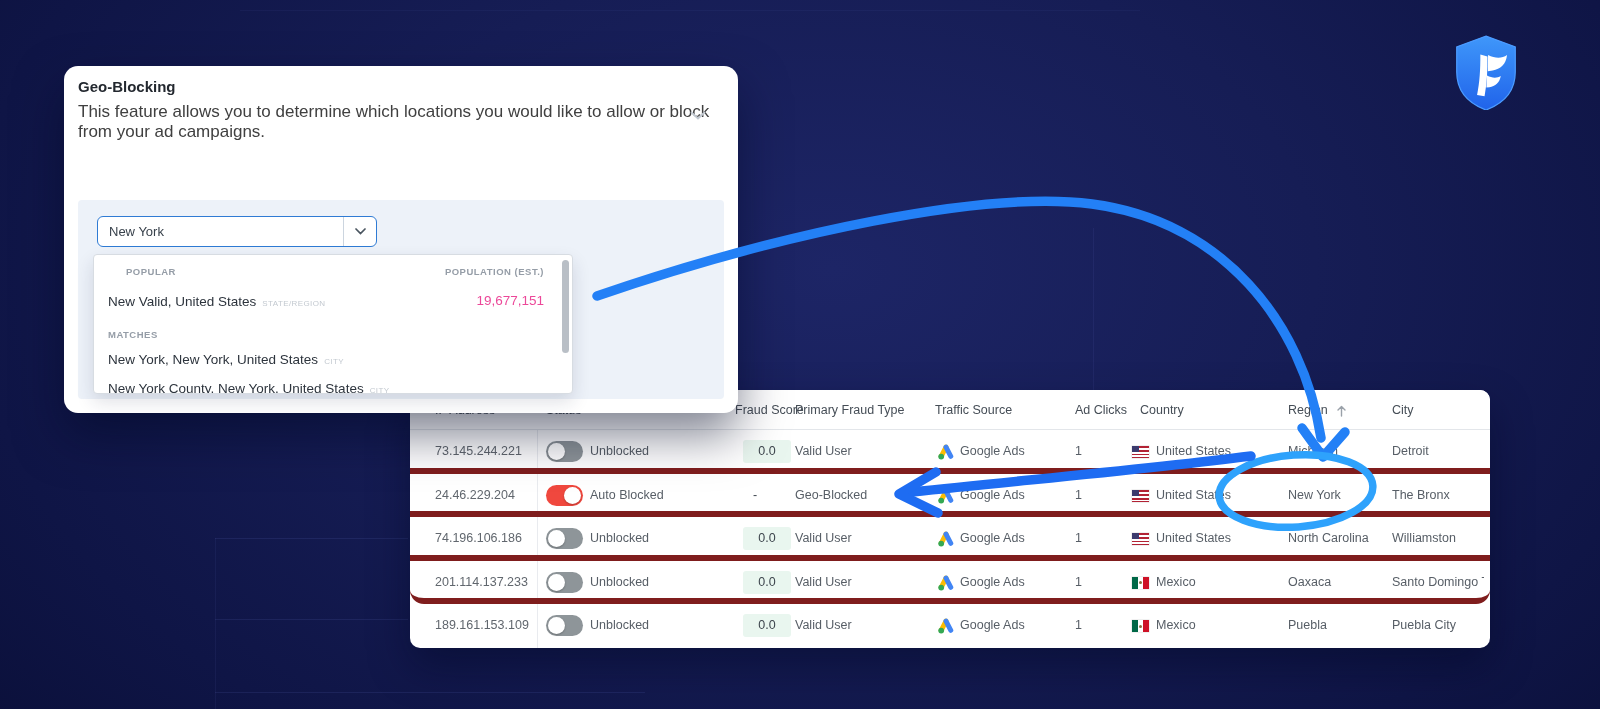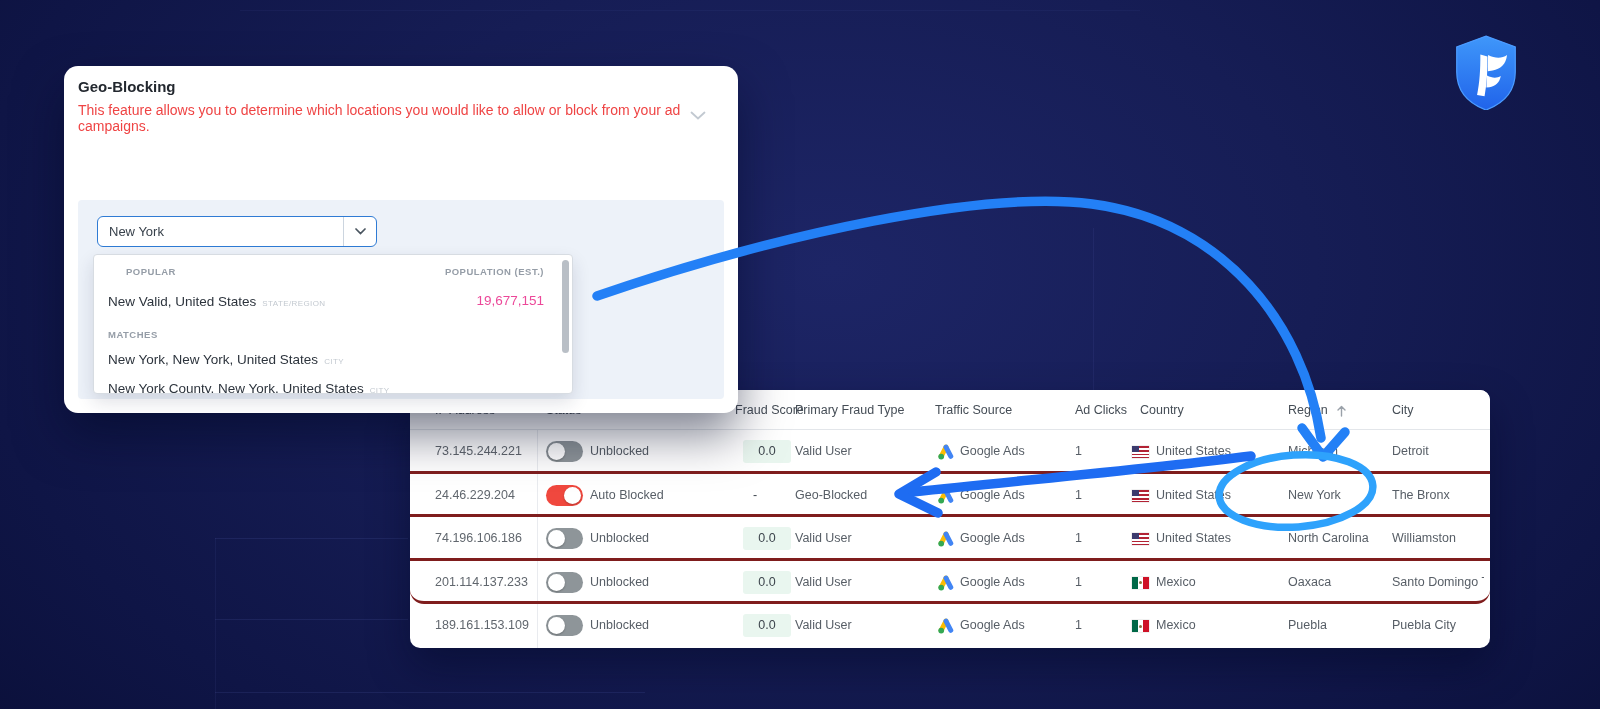--- a/index.html
+++ b/index.html
@@ -17,21 +17,21 @@
   
   .logo { position:absolute; left:1450px; top:34px; width:72px; height:76px; z-index:40; }
 
   
   .card {
     position:absolute; left:64px; top:66px; width:674px; height:347px;
     background:#ffffff; border-radius:14px; z-index:30;
     box-shadow:0 22px 48px rgba(2,7,35,.5);
   }
   .card-title { position:absolute; left:14px; top:12px; font-size:15px; font-weight:bold; color:#23282f; }
-  .card-desc  { position:absolute; left:14px; top:36px; font-size:14px; color:#ef4444; }
+  .card-desc  { position:absolute; left:14px; top:36px; font-size:17px; color:#404040; }
   .collapse-chev { position:absolute; left:626px; top:40px; }
 
   .radio-row { position:absolute; left:40px; height:16px; display:flex; align-items:center; }
   .radio-row.r0 { top:145px; } .radio-row.r1 { top:168px; }
   .radio { width:15px; height:15px; border-radius:50%; border:1.6px solid #98a1ab; background:#fff; position:relative; flex:0 0 auto; }
   .radio-row.selected .radio { border-color:#1f6fd8; }
   .radio-row.selected .radio::after { content:""; position:absolute; inset:2px; border-radius:50%; background:#1f6fd8; }
   .radio-text { margin-left:8px; font-size:12.5px; color:#3d444c; white-space:nowrap; }
   .radio-text b { font-size:13px; color:#23282f; }
   .radio-text .rest { margin-left:4px; }
@@ -68,21 +68,21 @@
   
   .panel {
     position:absolute; left:410px; top:390px; width:1080px; height:258px;
     background:#fff; border-radius:10px; z-index:10; overflow:hidden;
     box-shadow:0 18px 42px rgba(2,7,35,.45);
   }
   .thead { position:absolute; left:0; top:0; right:0; height:40px; border-bottom:1px solid #e3e6ea; background:#fff; }
   .th { position:absolute; top:0; line-height:40px; font-size:12.5px; color:#454d56; white-space:nowrap; }
   .vdiv { position:absolute; left:127px; top:40px; bottom:0; width:1px; background:#e9ebef; }
   .rows-host { position:absolute; inset:40px 0 0 0; }
-  .trow { position:absolute; left:0; right:0; height:43.5px; border-bottom:3px solid #7f1d1d; }
+  .trow { position:absolute; left:0; right:0; height:43.5px; border-bottom:6px solid #7f1d1d; }
   .trow:last-child { border-bottom:none; }
   .cell { position:absolute; top:0; line-height:43.5px; font-size:12.5px; color:#575e66; white-space:nowrap; }
   .cell.ip { left:25px; color:#61676e; }
   .cell.status-label { left:180px; }
   .cell.ftype { left:385px; }
   .cell.source { left:550px; }
   .cell.clicks { left:665px; }
   .cell.country { left:746px; }
   .cell.region { left:878px; }
   .cell.city { left:982px; max-width:92px; overflow:hidden; }

